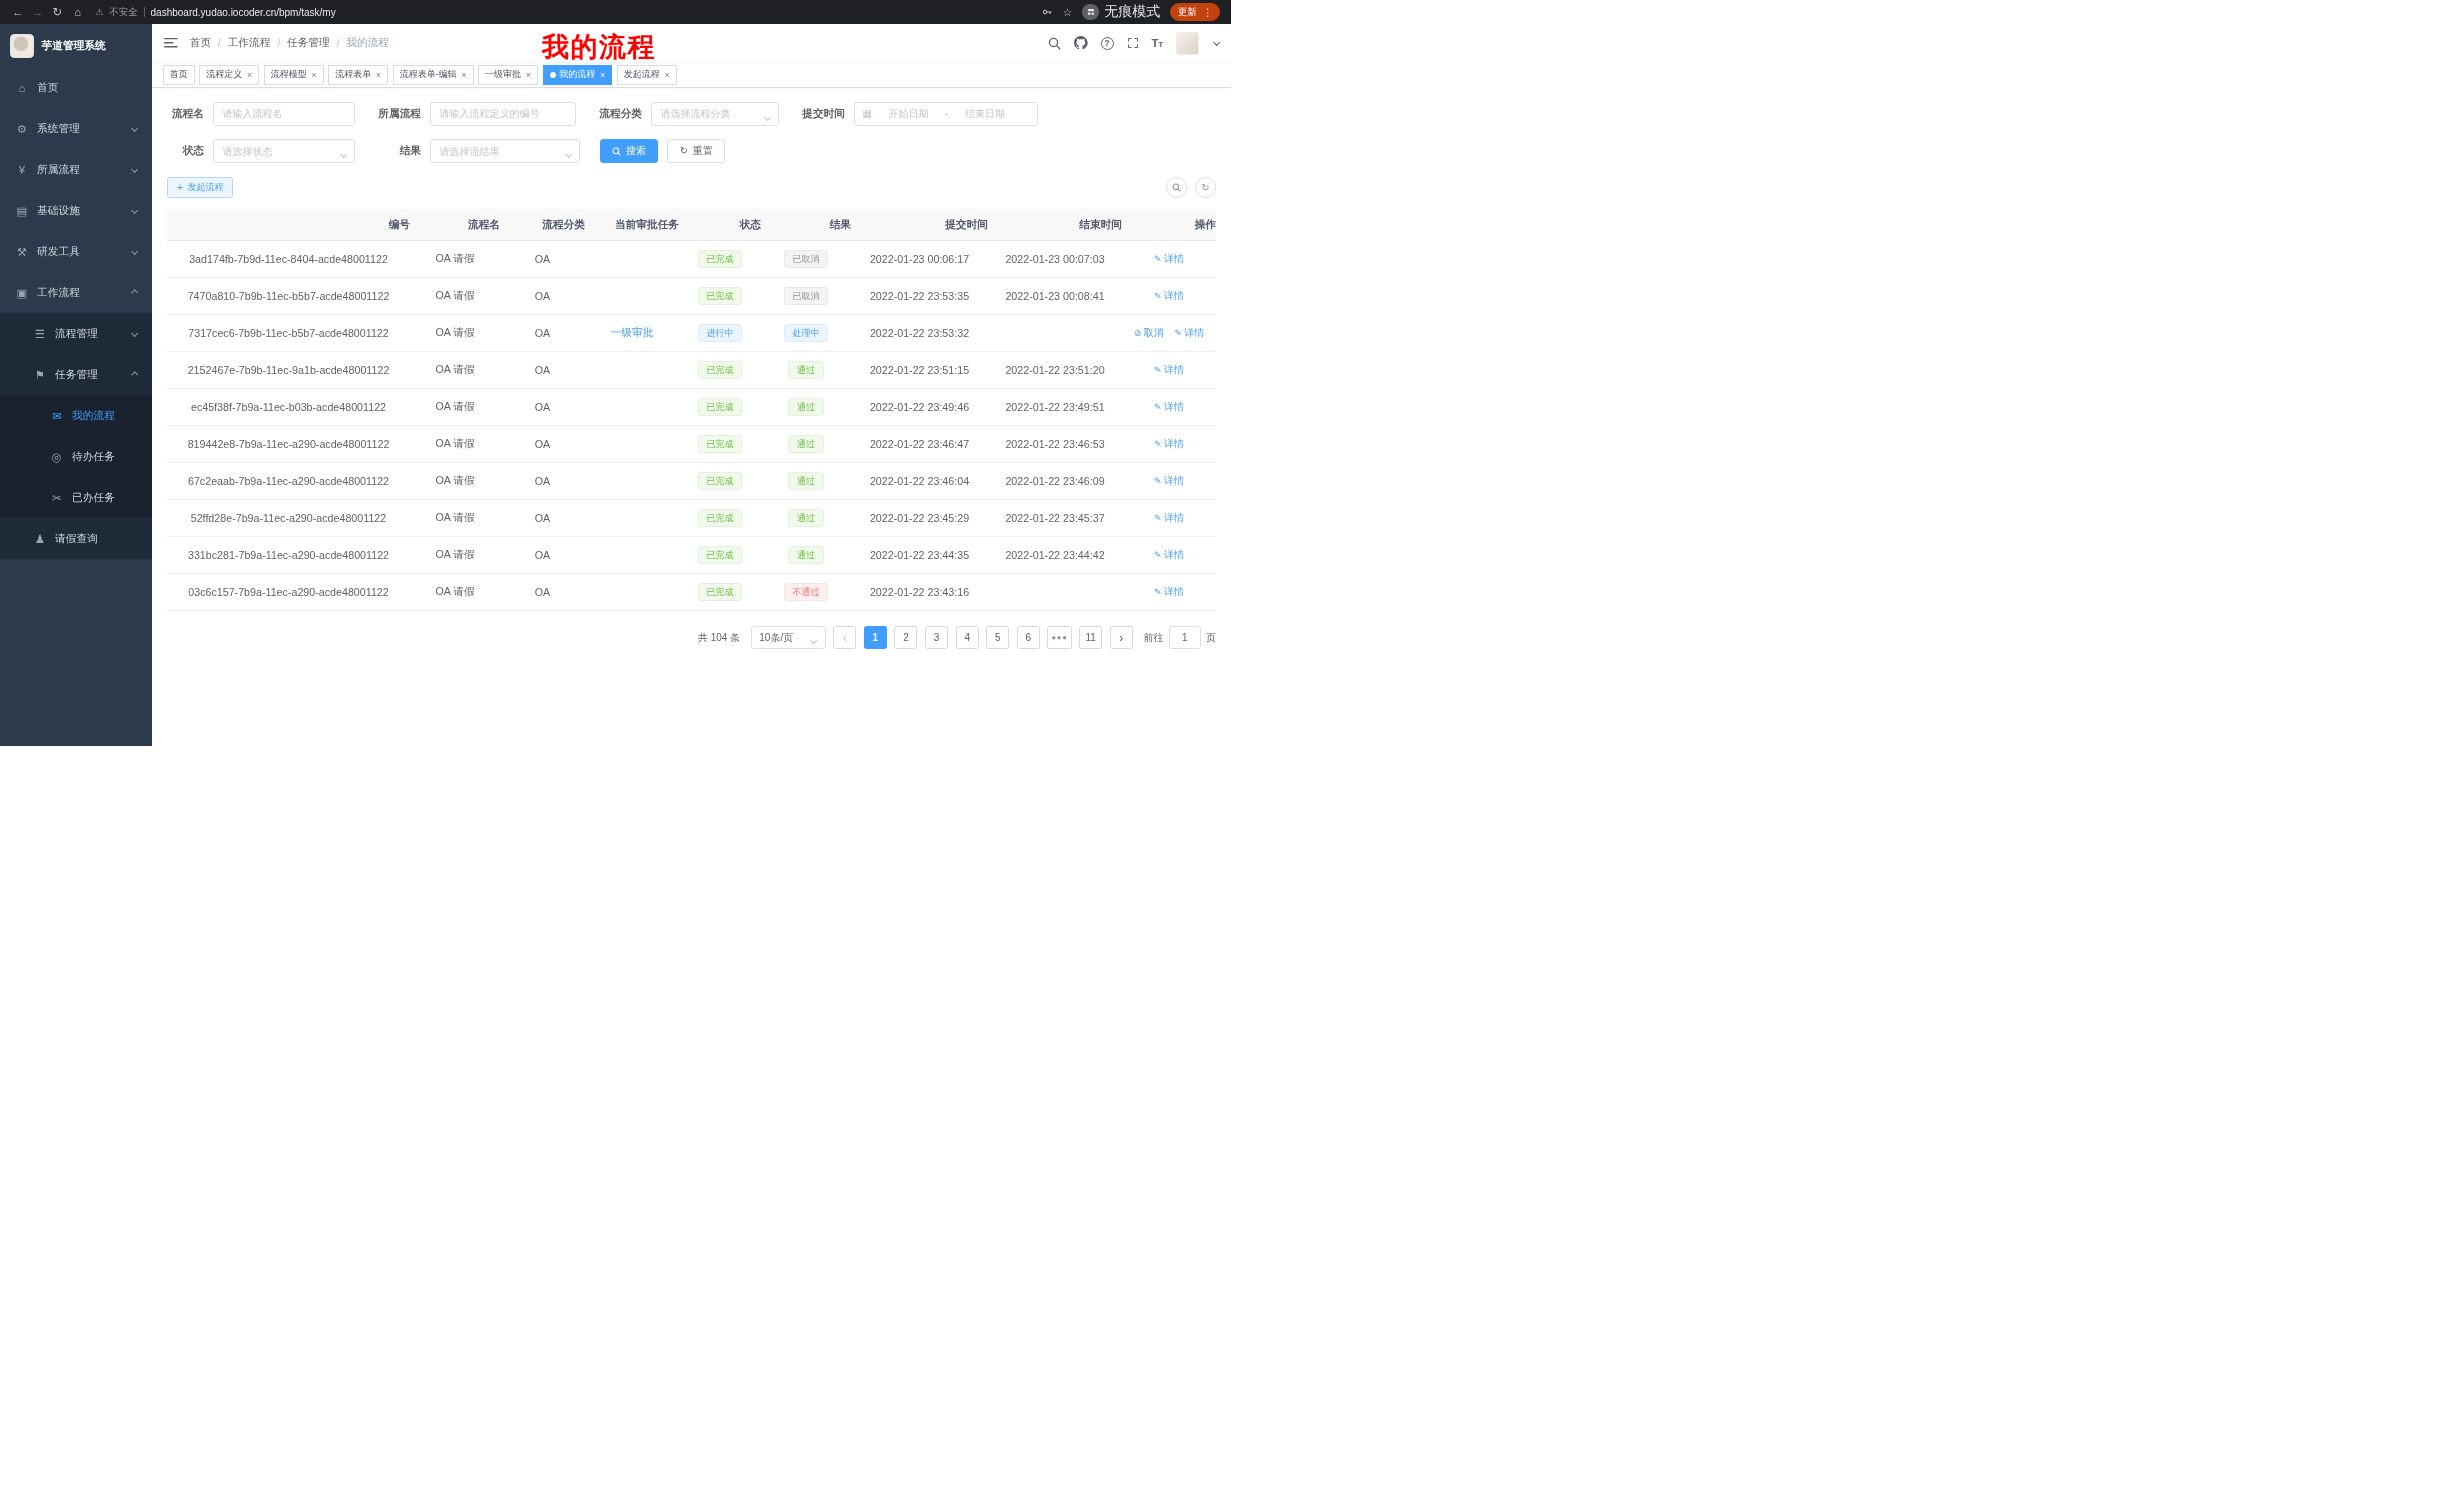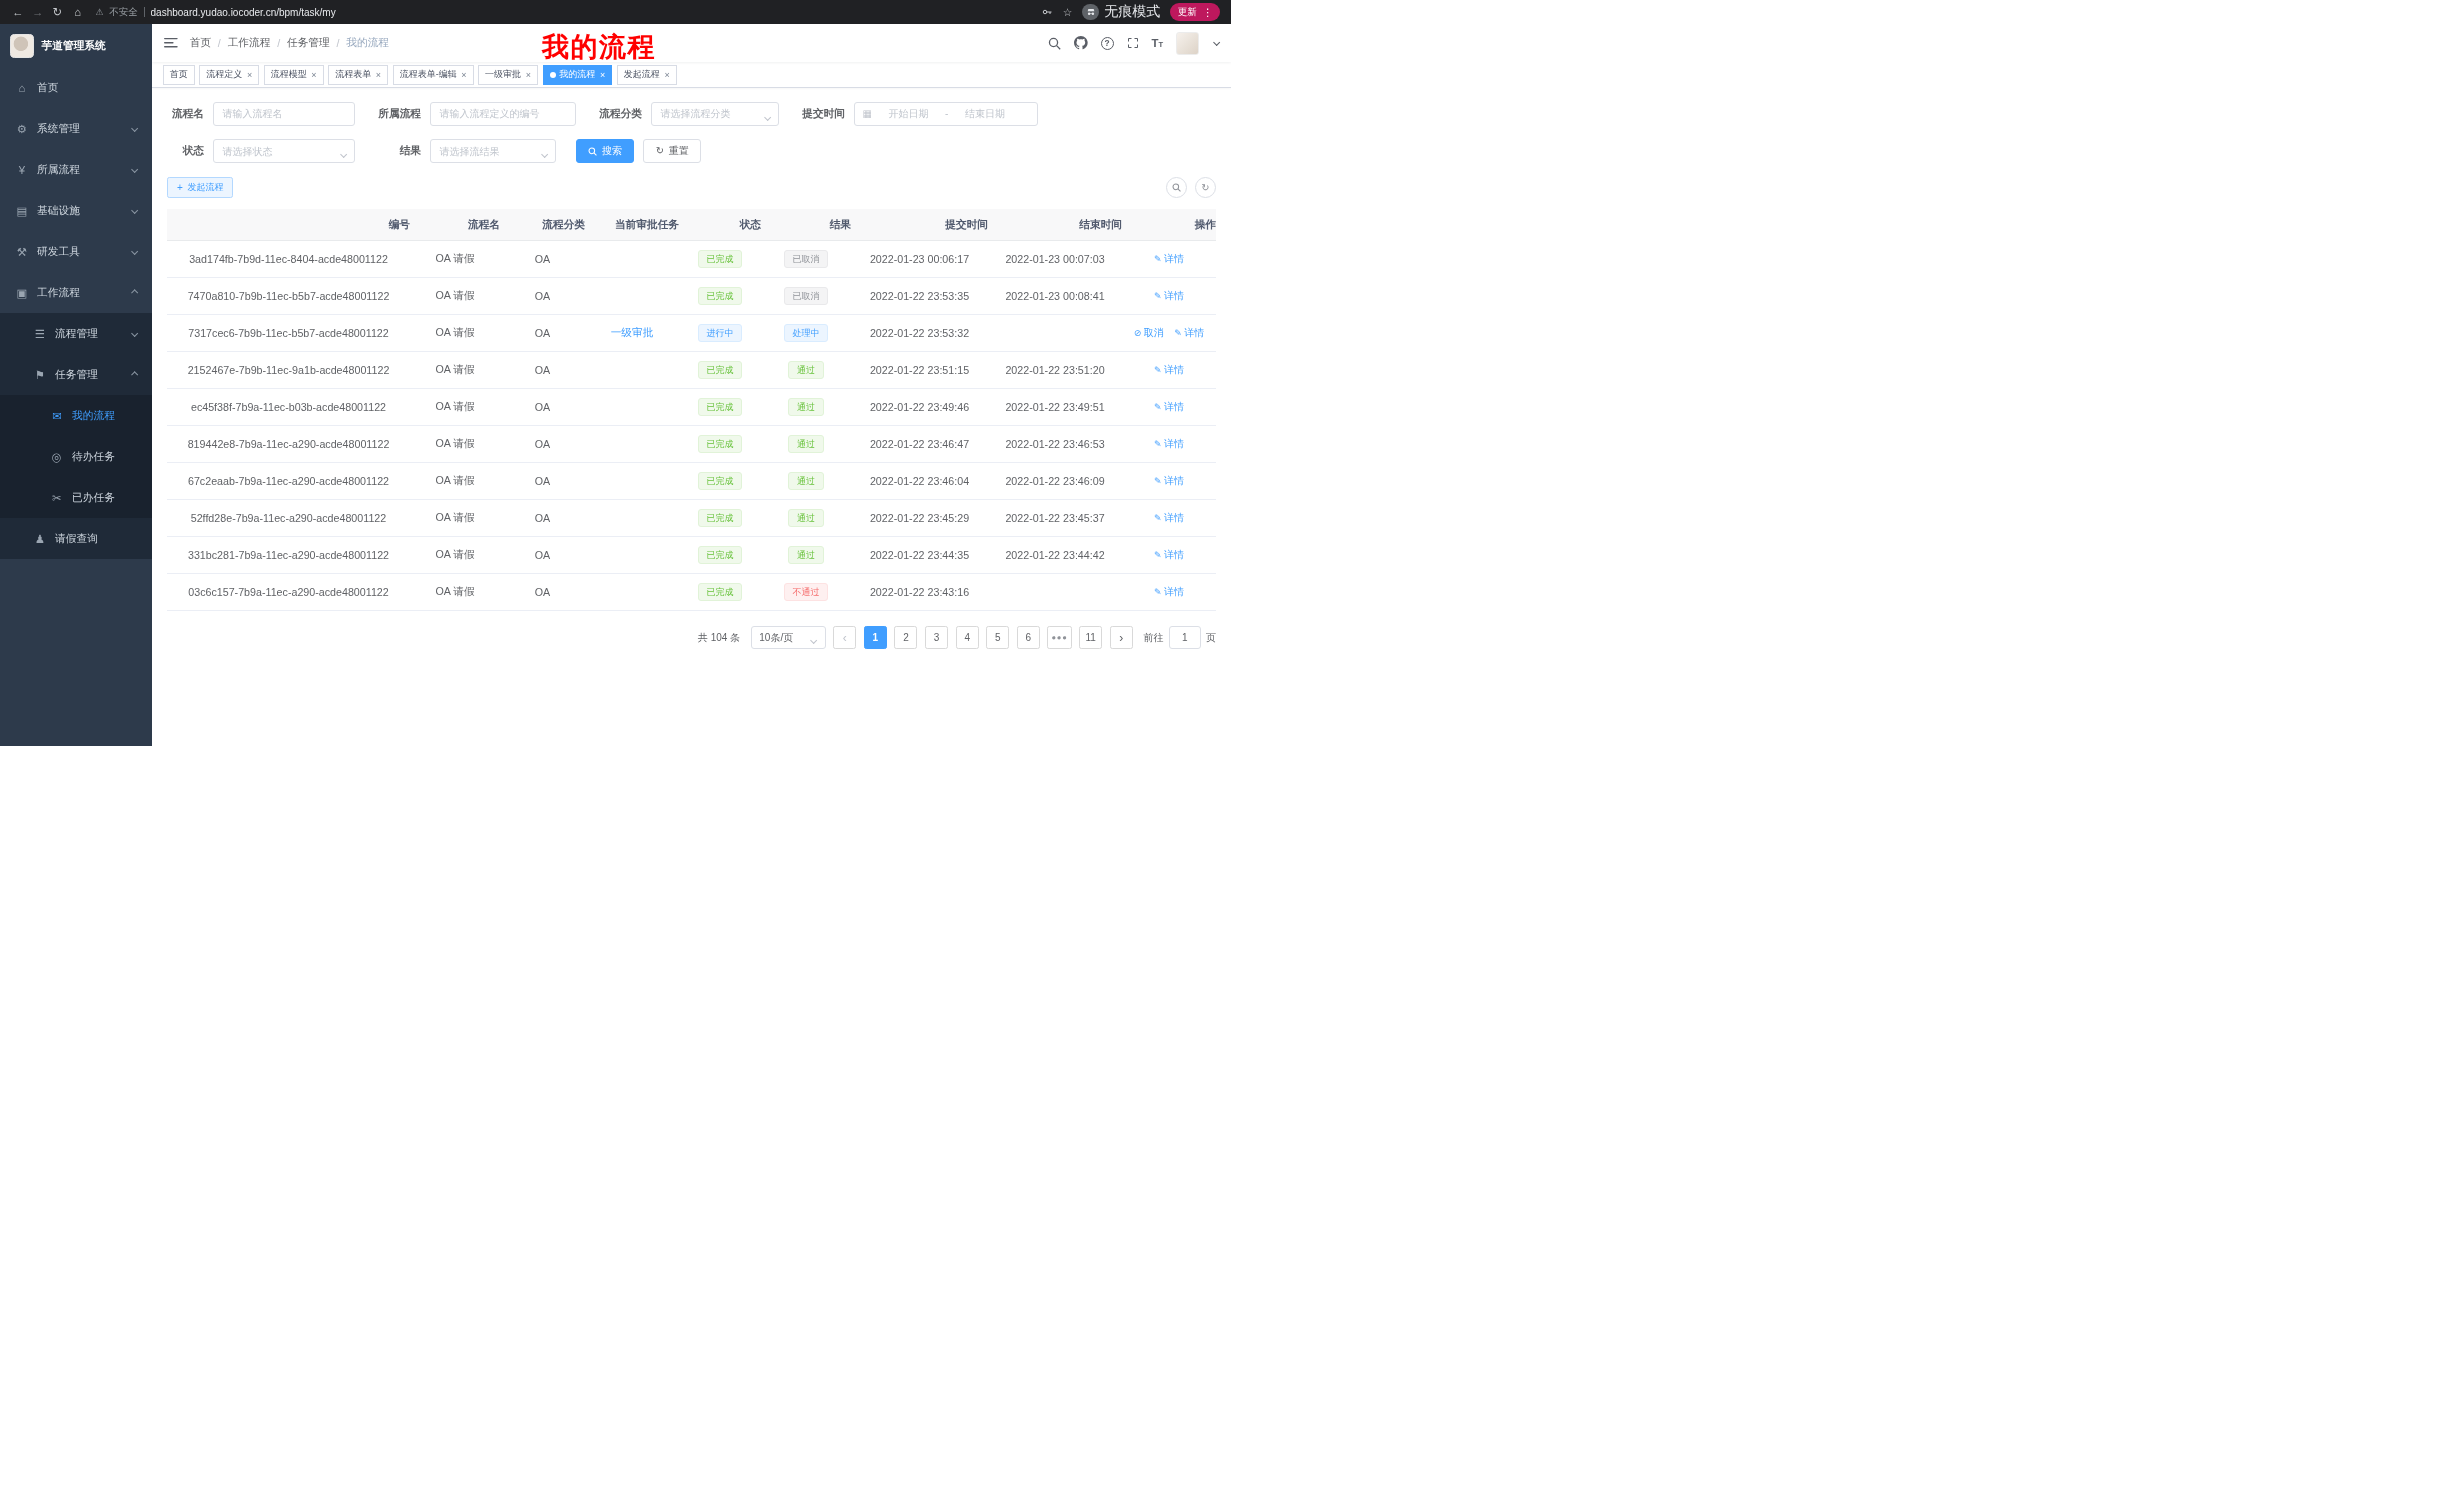--- a/index.html
+++ b/index.html
@@ -12,21 +12,21 @@
   .nav-ic.dim{color:#6e7175}
   .addr{flex:1;display:flex;align-items:center;gap:6px;margin-left:7.6px;min-width:0}
   .warn-ic{color:#9aa0a6;font-size:9px}
   .warn-txt{color:#9aa0a6;font-size:9.5px}
   .addr-sep{width:0.8px;height:10.7px;background:#5f6368;display:inline-block}
   .url{color:#e8eaed;font-size:10px;white-space:nowrap;overflow:hidden}
   .chrome-right{display:flex;align-items:center;gap:10px;padding-right:3px}
   .chrome-right .glyph{font-size:10.7px;color:#c6c9cd;cursor:pointer}
   .incog{display:flex;align-items:center;gap:5.3px;color:#e8eaed;font-size:14px}
   .incog-circle{width:16.7px;height:16.7px;border-radius:50%;background:#5f6368;display:flex;align-items:center;justify-content:center}
-  .update-pill{background:#be185d;color:#fff;border-radius:10px;height:18px;display:flex;align-items:center;gap:5.3px;padding:0 7.6px;font-size:9.5px;cursor:pointer}
+  .update-pill{background:#c2410c;color:#fff;border-radius:10px;height:18px;display:flex;align-items:center;gap:5.3px;padding:0 7.6px;font-size:9.5px;cursor:pointer}
   .update-pill .dots{font-size:10.7px;line-height:1}
 
   
   .sidebar{position:absolute;left:0;top:24px;bottom:0;width:152px;background:#2d3a4b;overflow:hidden;z-index:5}
   .logo{height:43px;display:flex;align-items:center;gap:7.6px;padding:0 10px}
   .logo-img{width:24px;height:24px;border-radius:4.6px;background:#fff;background-image:radial-gradient(circle at 45% 40%,#cfc4b8 0 6.8px,#efe9e2 7.6px);border:0.8px solid #e4e4e4}
   .logo-title{color:#fff;font-size:10.7px;font-weight:700;white-space:nowrap}
   .menu-item{height:41px;display:flex;align-items:center;padding:0 12px 0 15px;font-size:10.7px;color:#cfd7df;position:relative;cursor:pointer;white-space:nowrap}
   .mi-icon{width:13.7px;margin-right:8.4px;font-size:11.4px;color:#9aa5b1;text-align:center;flex:none}
   .menu-item.lvl2{padding-left:33px;background:#1f2a38}
@@ -341,21 +341,21 @@
       <div class="f-group">
         <span class="f-label w1">状态</span>
         <span class="sel-wrap">
           <input class="ipt" style="width: 142px;" readonly="" placeholder="请选择状态">
           <span class="sel-caret"><span class="chev down"></span></span>
         </span>
       </div>
       <div class="f-group">
         <span class="f-label w2">结果</span>
         <span class="sel-wrap">
-          <input class="ipt" style="width: 126px;" readonly="" placeholder="请选择流结果">
+          <input class="ipt" style="width: 150px;" readonly="" placeholder="请选择流结果">
           <span class="sel-caret"><span class="chev down"></span></span>
         </span>
       </div>
       <button class="btn primary">
         <svg width="9" height="9" viewBox="0 0 16 16" fill="none" stroke="#fff" stroke-width="1.8">
             <circle cx="6.8" cy="6.8" r="5"></circle>
             <line x1="10.6" y1="10.6" x2="15" y2="15"></line>
           </svg>
         <span>搜索</span>
       </button>

